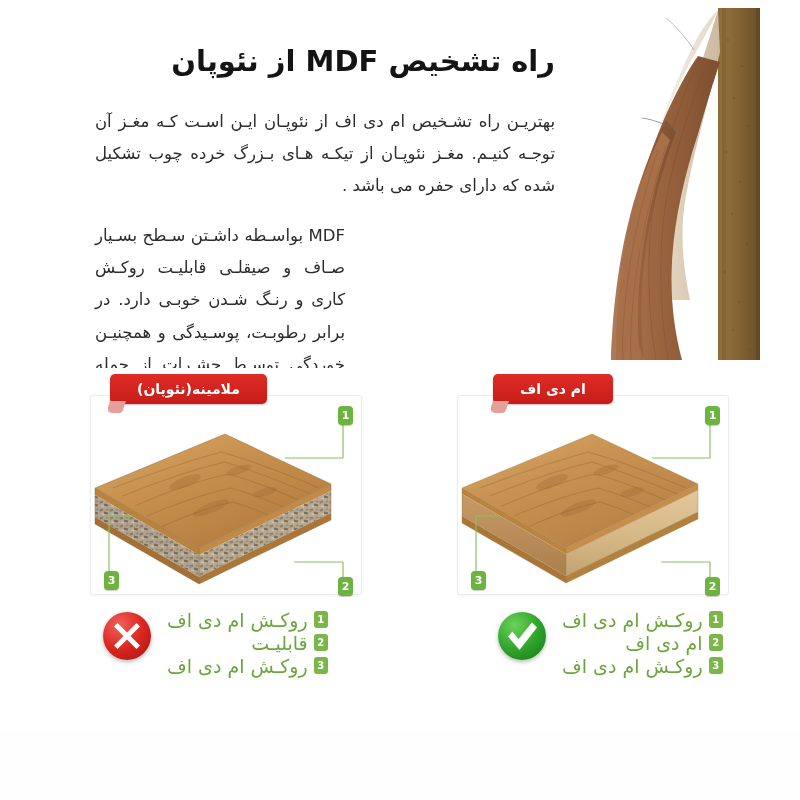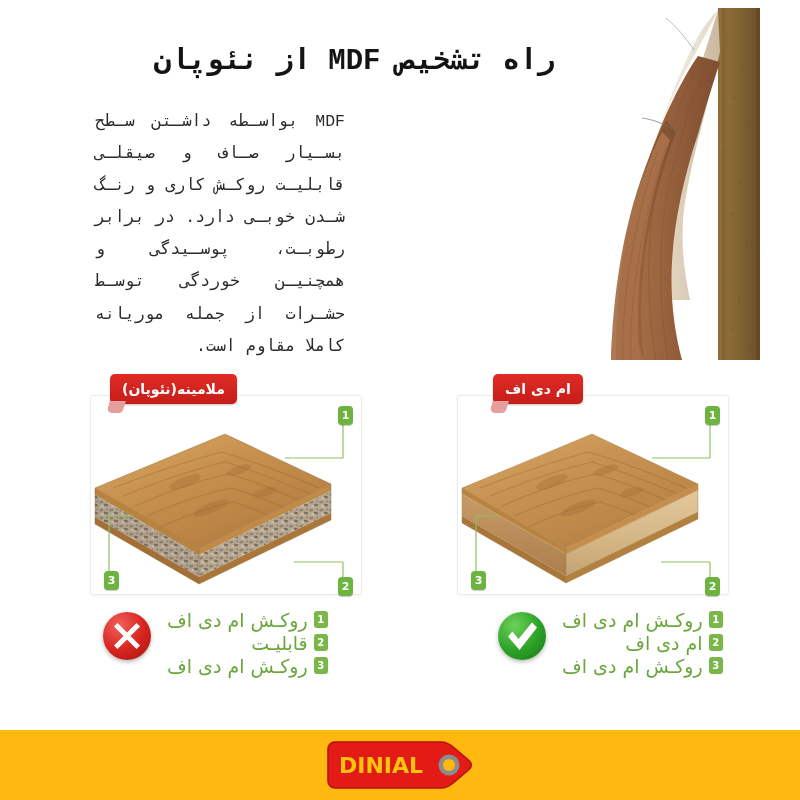--- a/index.html
+++ b/index.html
@@ -38,21 +38,20 @@
   }
   .veneer-photo svg { display: block; }
 
   .text-col {
     position: absolute;
     right: 245px;
     top: 40px;
     width: 460px;
     text-align: right;
     direction: rtl;
-    font-family: Liberation Mono, monospace;
   }
 
   .main-title {
     font-size: 29px;
     font-weight: bold;
     color: #141414;
     line-height: 1.5;
     letter-spacing: 0px;
     margin-bottom: 22px;
     white-space: nowrap;
@@ -94,21 +93,21 @@
     top: 6px;
     height: 30px;
     background: linear-gradient(180deg, #e02b26 0%, #c61d18 100%);
     border-radius: 5px;
     color: #ffffff;
     font-size: 14px;
     font-weight: bold;
     display: flex;
     align-items: center;
     justify-content: center;
-    padding: 0 12px;
+    padding: 0 27px;
     box-shadow: 0 1px 2px rgba(0,0,0,.25);
     z-index: 6;
     white-space: nowrap;
   }
   .ribbon.left  { left: 110px; }
   .ribbon.right { left: 493px; }
   .ribbon::after {
     content: "";
     position: absolute;
     bottom: -9px; left: -2px;
@@ -302,20 +301,21 @@
           <path d="M96,146 C84,184 72,230 66,276 C61,314 60,342 61,360"></path>
         </g>
 
         <path d="M72,118 C86,120 100,126 110,134" stroke="#6b6b6b" stroke-width="1" fill="none" opacity=".65"></path>
         <path d="M96,18 C106,26 116,38 124,50" stroke="#777" stroke-width="1" fill="none" opacity=".5"></path>
       </svg>
     </div>
 
     <div class="text-col">
       <h1 class="main-title">راه تشخیص MDF از نئوپان</h1>
+      <p class="para p1">بهتریـن راه تشـخیص ام دی اف از نئوپـان ایـن اسـت کـه مغـز آن توجـه کنیـم. مغـز نئوپـان از تیکـه هـای بـزرگ خرده چوب تشکیل شده که دارای حفره می باشد .</p>
       <p class="para p2">MDF بواسـطه داشـتن سـطح بسـیار صـاف و صیقلـی قابلیـت روکـش کاری و رنـگ شـدن خوبـی دارد. در برابر رطوبـت، پوسـیدگی و همچنیـن خوردگی توسـط حشـرات از جمله موریانه کاملا مقاوم است.</p>
     </div>
   </div>
 
   <div class="compare-section">
 
     <div class="ribbon left">ملامینه(نئوپان)</div>
 
     <div class="card left">
       <div class="board-wrap">
@@ -501,26 +501,14 @@
           <span class="legend-text">ام دی اف</span>
         </div>
         <div class="legend-item">
           <span class="legend-num">3</span>
           <span class="legend-text">روکـش ام دی اف</span>
         </div>
       </div>
     </div>
   </div>
 
-  <div class="footer">
-    <div class="logo-tag">
-      <svg width="152" height="52" viewBox="0 0 152 52">
-        <path d="M4,10 C4,6 7,3 11,3 L118,3 C123,3 127,6 131,9.5 L145,21.5
-                 C148,24 148,28 145,30.5 L131,42.5 C127,46 123,49 118,49
-                 L11,49 C7,49 4,46 4,42 Z" fill="#E21B16" stroke="#B8120E" stroke-width="1.6"></path>
-        <circle cx="125" cy="26" r="10.5" fill="#8C8C8C"></circle>
-        <circle cx="125" cy="26" r="6" fill="#FFB810"></circle>
-        <text x="57" y="34" text-anchor="middle" font-family="DejaVu Sans, Liberation Sans, sans-serif" font-size="22" font-weight="bold" fill="#FFC40A">DINIAL</text>
-      </svg>
-    </div>
-  </div>
 
 </div>
 
 </body></html>

